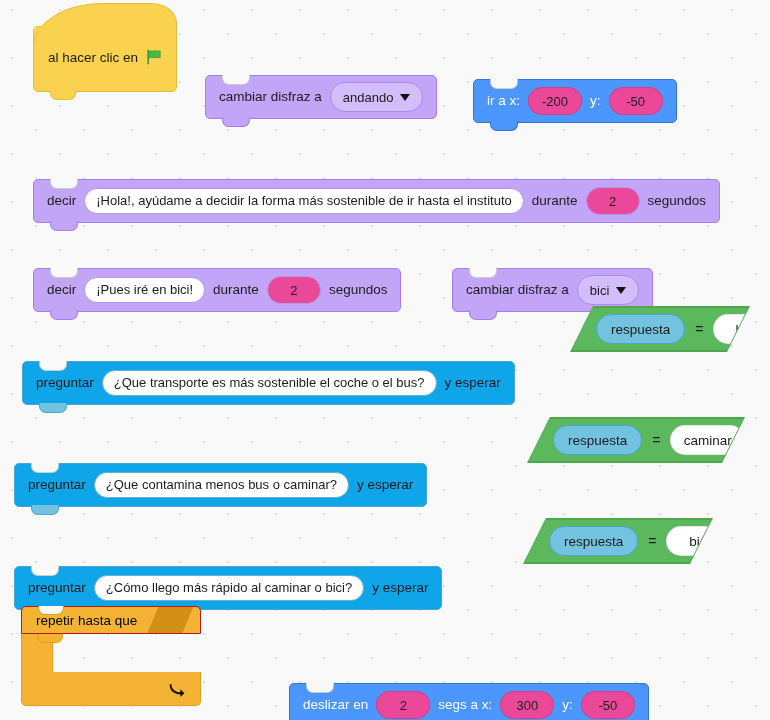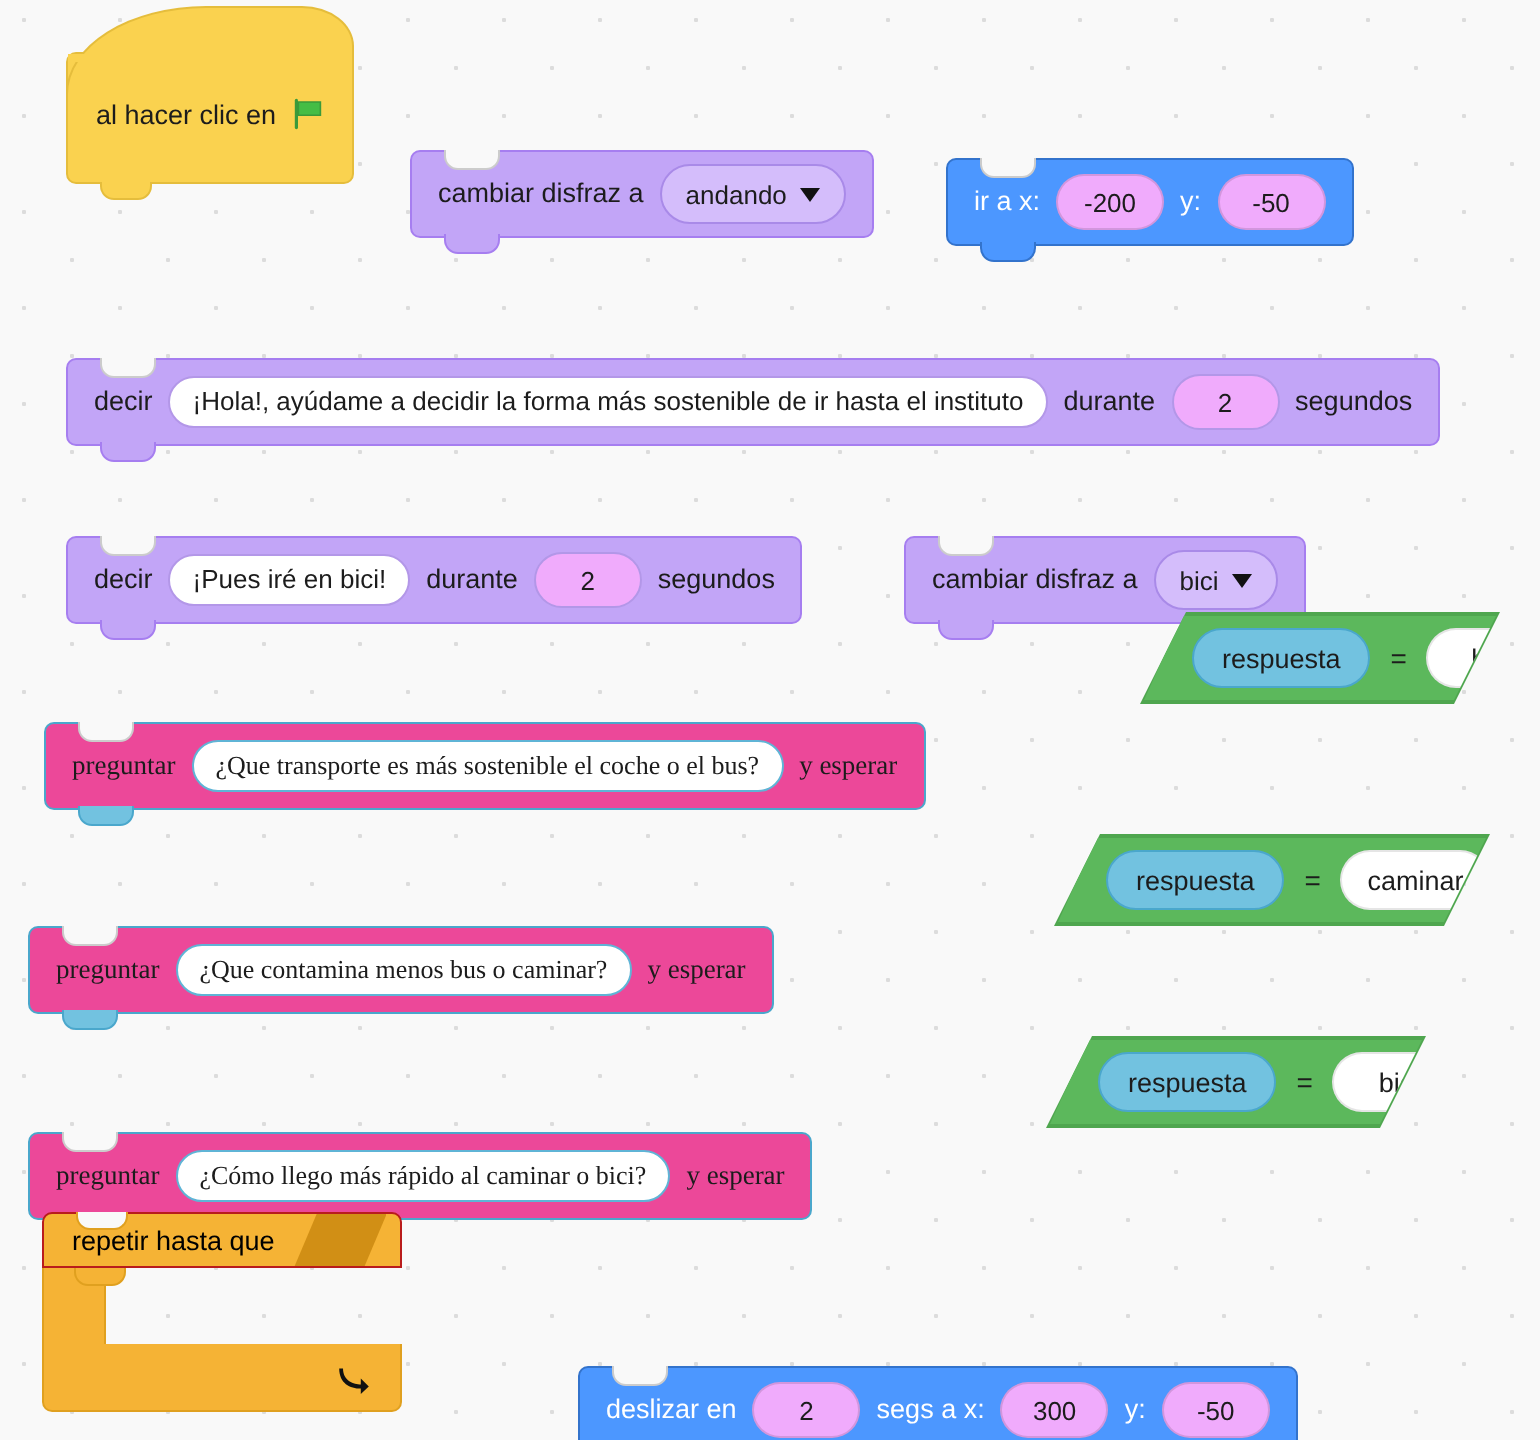--- a/index.html
+++ b/index.html
@@ -75,21 +75,21 @@
     border-left: 1px solid rgba(0,0,0,0.18);
     border-right: 1px solid rgba(0,0,0,0.18);
     width: 26px;
   }
 
   
   .c-motion  { background: #4c97ff; border-color: #3373cc; color:#fff; }
   .c-motion::after { background:#4c97ff; border-color:#3373cc; }
   .c-looks   { background: #c2a5f7; border-color: #a67ef0; }
   .c-looks::after { background:#c2a5f7; border-color:#a67ef0; }
-  .c-sensing { background: #ec4899; border-color: #4aa7cc; font-family: Liberation Serif, serif; }
+  .c-sensing { background: #0ea5e9; border-color: #4aa7cc; }
   .c-sensing::after { background:#72c2e0; border-color:#4aa7cc; }
 
   
   .hat {
     position: absolute;
     width: 144px;
     height: 66px;
     background: #fad24f;
     border: 1px solid #e5bd3c;
     border-radius: 5px;
@@ -147,21 +147,21 @@
     border: 1px solid rgba(0,0,0,0.12);
     border-radius: 999px;
     padding: 5px 11px 6px;
     font-size: 13px;
     color: #1c1c1c;
     line-height: 1;
     display: inline-flex;
     align-items: center;
   }
   .oval-num {
-    background: #f0abfc;
+    background: #ec4899;
     border: 1px solid rgba(0,0,0,0.12);
     border-radius: 999px;
     min-width: 34px;
     height: 26px;
     padding: 0 9px;
     font-size: 13px;
     color: #1c1c1c;
     display: inline-flex;
     align-items: center;
     justify-content: center;

